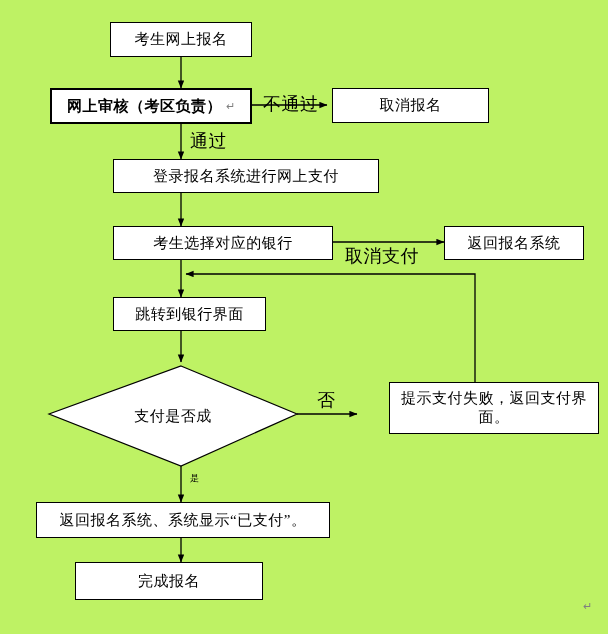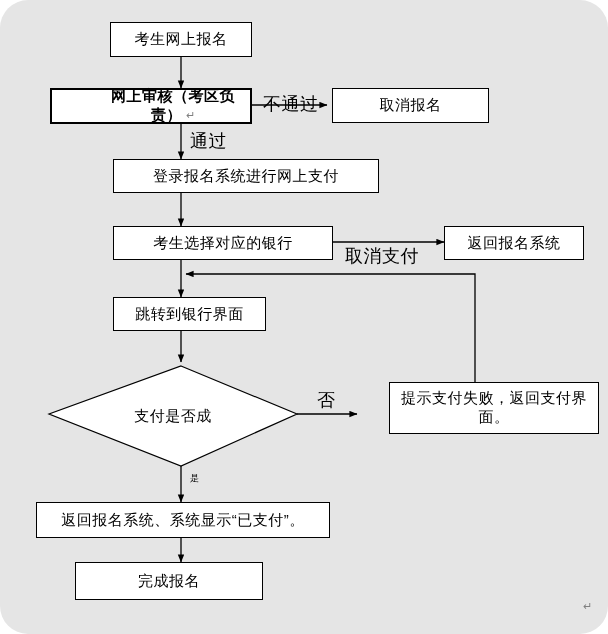--- a/index.html
+++ b/index.html
@@ -4,24 +4,23 @@
 <style>
   html, body {
     margin: 0;
     padding: 0;
     background: #ffffff;
   }
   #canvas {
     position: relative;
     width: 608px;
     height: 634px;
-    background: #e5e5e5;
-    font-family: Liberation Sans, sans-serif;
+    background: #bef264;
+    font-family: Liberation Serif, serif;
     overflow: hidden;
-    border-radius: 28px;
   }
   svg#wires {
     position: absolute;
     left: 0; top: 0;
     width: 608px;
     height: 634px;
     pointer-events: none;
   }
   .node {
     position: absolute;
@@ -34,21 +33,20 @@
     color: #000000;
     border: 1px solid #000000;
     font-size: 15px;
     line-height: 1.25;
     letter-spacing: 0.5px;
     z-index: 2;
   }
   .node.strong {
     border-width: 2px;
     font-weight: bold;
-    padding-left: 44px;
   }
   .node .inner { width: 100%; padding: 0 4px; }
   .pilcrow {
     color: #808080;
     font-size: 11px;
     font-weight: normal;
     letter-spacing: 0;
     vertical-align: middle;
     padding-left: 4px;
   }

